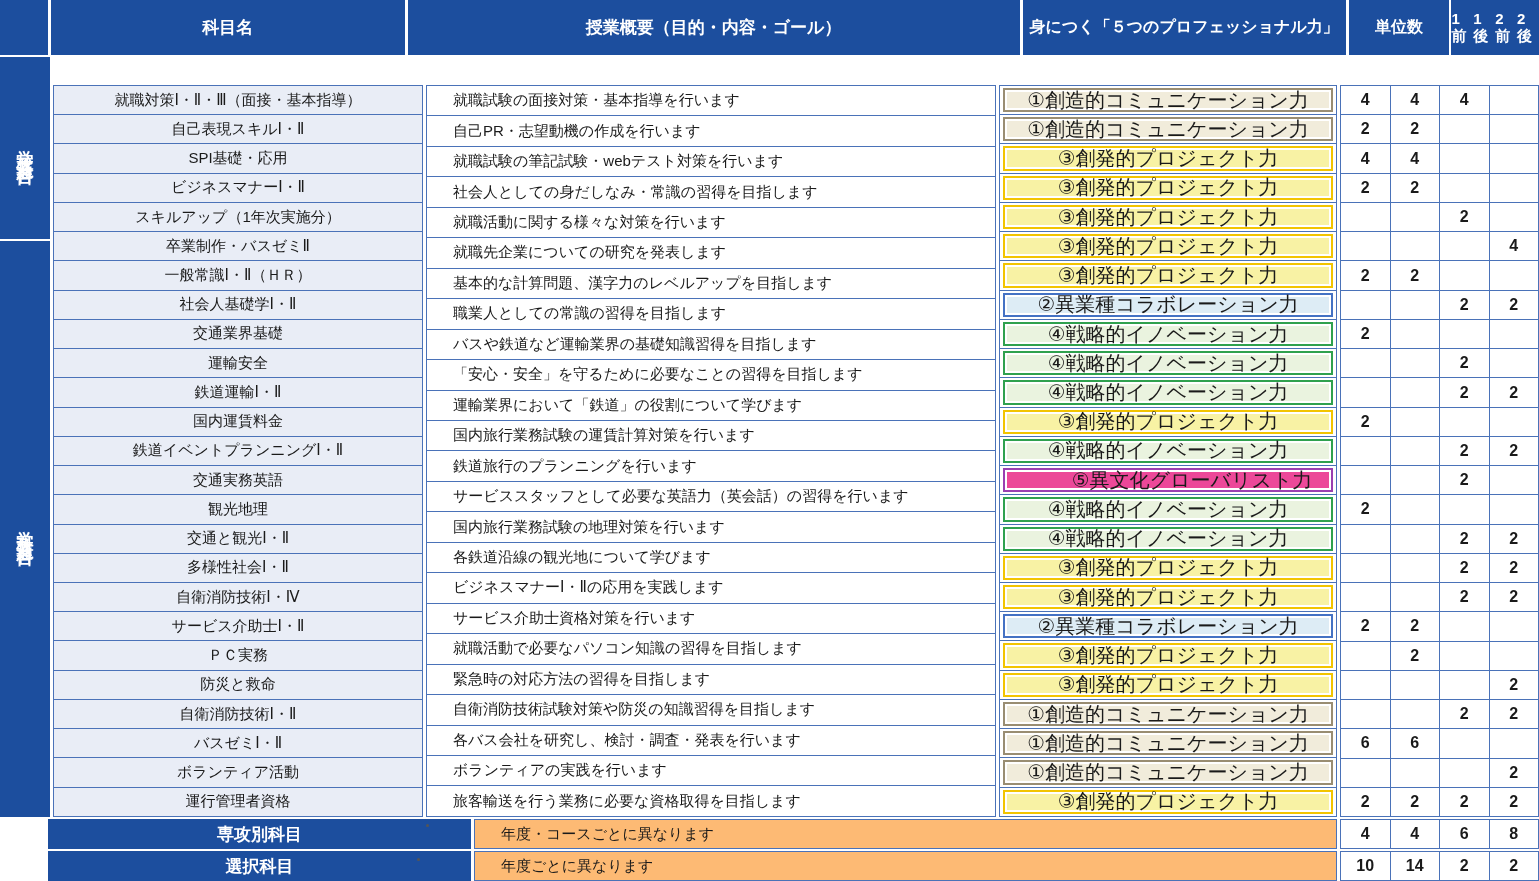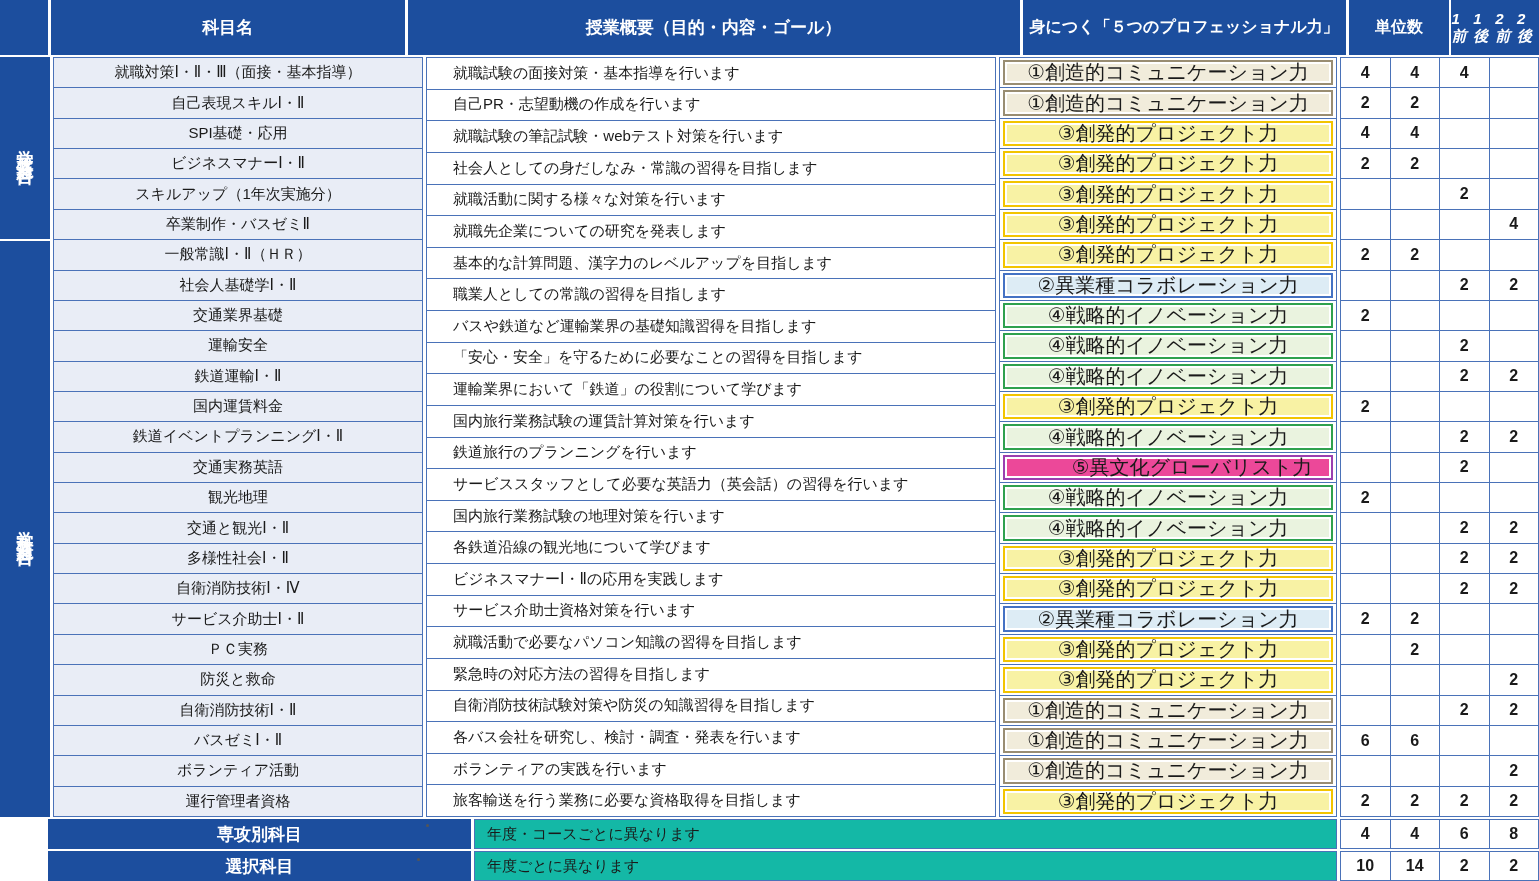--- a/index.html
+++ b/index.html
@@ -19,33 +19,33 @@
     display:flex;align-items:center;justify-content:center;
     text-align:center;box-sizing:border-box;
   }
   .h-corner{width:50px;}
   .h-subject{width:370px;}
   .h-overview{width:640px;}
   .h-skill{width:338px;font-size:16px;}
   .h-credits{width:199px;display:flex;flex-direction:row;gap:2px;background:#fff;}
   .h-credits .hc-top{flex:1.15;background:#1c4e9e;color:#fff;font-weight:bold;font-size:16px;
     display:flex;align-items:center;justify-content:center;}
-  .h-credits .hc-terms{flex:1;display:flex;gap:0;font-style:italic;}
+  .h-credits .hc-terms{flex:1;display:flex;gap:0;}
   .h-credits .term{flex:1;background:#1c4e9e;color:#fff;font-weight:bold;font-size:15px;
     display:flex;align-items:center;justify-content:center;}
   
   .tbody{flex:1;display:flex;gap:3px;margin-top:2px;min-height:0;}
   .rail{width:50px;display:flex;flex-direction:column;gap:2px;}
   .grp{
     background:#1c4e9e;color:#fff;
     display:flex;align-items:center;justify-content:center;
     writing-mode:vertical-rl;text-orientation:upright;
     font-size:17px;font-weight:bold;letter-spacing:4px;
   }
-  .cols{flex:1;display:flex;gap:3px;min-width:0;}
+  .cols{flex:1;display:flex;gap:3px;min-width:0;margin-top:28px;}
   .col{display:flex;flex-direction:column;border-top:1px solid #4a72b8;box-sizing:border-box;}
   .col-subject{width:370px;}
   .col-overview{width:570px;}
   .col-skill{width:338px;}
   .cell{
     flex:1;border:1px solid #4a72b8;border-top:none;box-sizing:border-box;
     display:flex;align-items:center;font-size:15px;min-height:0;
   }
   .c-subject{background:#e9edf6;justify-content:center;text-align:center;padding:0 4px;}
   .c-overview{background:#fff;padding-left:26px;}
@@ -71,22 +71,22 @@
     display:flex;align-items:center;justify-content:center;
     font-size:16px;font-weight:600;box-sizing:border-box;
   }
   
   .band{height:30px;margin-top:2px;display:flex;gap:3px;margin-left:48px;}
   .band-label{
     width:423px;background:#1c4e9e;color:#fff;font-weight:bold;font-size:17px;
     display:flex;align-items:center;justify-content:center;box-sizing:border-box;
   }
   .band-overview{
-    flex:1;border:1px solid #4a72b8;background:#14b8a6;
-    display:flex;align-items:center;padding-left:12px;font-size:15px;box-sizing:border-box;
+    flex:1;border:1px solid #4a72b8;background:#fdba74;
+    display:flex;align-items:center;padding-left:26px;font-size:15px;box-sizing:border-box;
   }
   .band-credits{
     width:199px;display:grid;grid-template-columns:repeat(4,1fr);
     border-top:1px solid #4a72b8;border-left:1px solid #4a72b8;box-sizing:border-box;
   }
   .stray-dot{position:absolute;width:3px;height:3px;background:#555;border-radius:50%;}
 </style>
 </head>
 <body>
 

